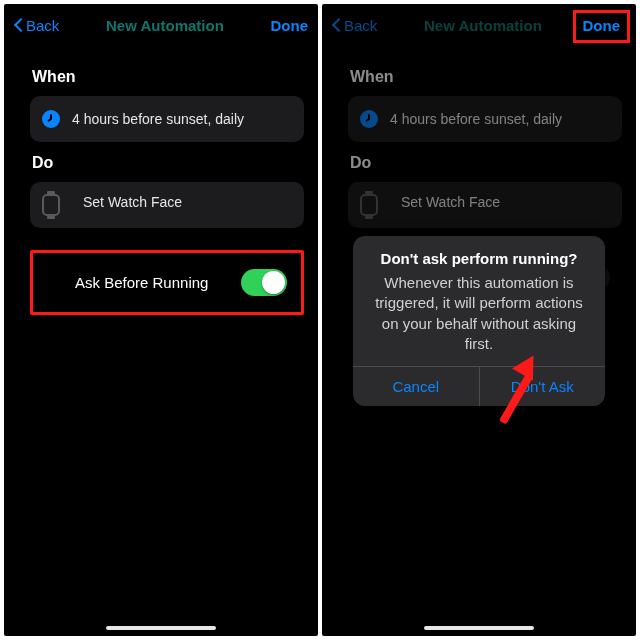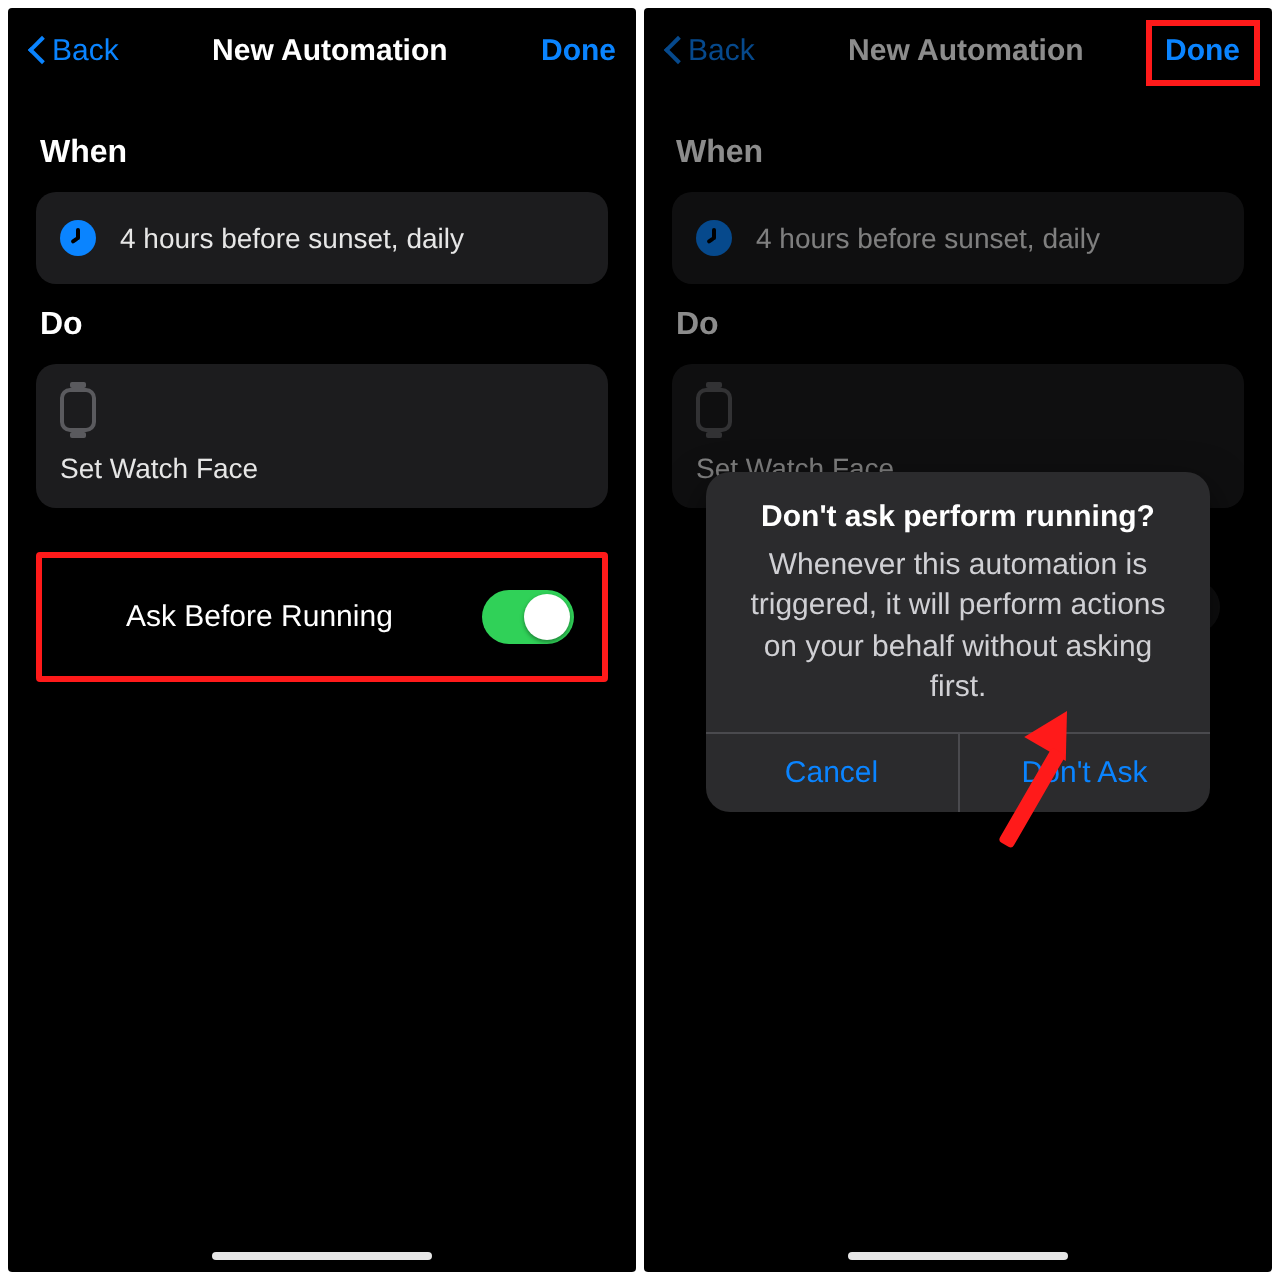--- a/index.html
+++ b/index.html
@@ -36,24 +36,24 @@
   .chev {
     width: 10px; height: 16px; position: relative;
   }
   .chev::before {
     content: ""; position: absolute; left: 2px; top: 3px;
     width: 8px; height: 8px;
     border-left: 2px solid #0a84ff;
     border-bottom: 2px solid #0a84ff;
     transform: rotate(45deg);
   }
-  .nav-title { color: #ffffff; font-size: 15px; font-weight: 600; }
+  .nav-title { color: #0f766e; font-size: 15px; font-weight: 600; }
   .nav-done  { color: #0a84ff; font-size: 15px; font-weight: 600; }
 
-  .content { padding: 10px 14px 0 14px; }
+  .content { padding: 10px 14px 0 26px; }
   .sec-label {
     color: #fff; font-weight: 700; font-size: 16px;
     margin: 12px 2px 10px;
   }
   .card {
     background: #1c1c1e;
     border-radius: 10px;
     padding: 14px 12px;
     display: flex; align-items: center; gap: 12px;
     font-size: 14px;
@@ -63,21 +63,21 @@
     width: 18px; height: 18px; border-radius: 50%;
     background: #0a84ff; position: relative; flex-shrink: 0;
   }
   .clock-icon::before, .clock-icon::after {
     content: ""; position: absolute; background: #000; left: 8px; top: 4px;
     width: 2px; border-radius: 1px;
   }
   .clock-icon::before { height: 6px; }
   .clock-icon::after  { height: 4px; transform-origin: top center; transform: rotate(55deg); top: 9px; left: 8px; }
 
-  .do-card { flex-direction: column; align-items: flex-start; gap: 10px; padding: 12px; }
+  .do-card { flex-direction: row; align-items: flex-start; gap: 23px; padding: 12px; }
   .watch-icon {
     width: 18px; height: 22px; border: 2px solid #5a5a5e; border-radius: 5px;
     position: relative; flex-shrink: 0;
   }
   .watch-icon::before, .watch-icon::after {
     content: ""; position: absolute; left: 3px; width: 8px; height: 3px;
     background: #5a5a5e; border-radius: 1px;
   }
   .watch-icon::before { top: -5px; }
   .watch-icon::after  { bottom: -5px; }

